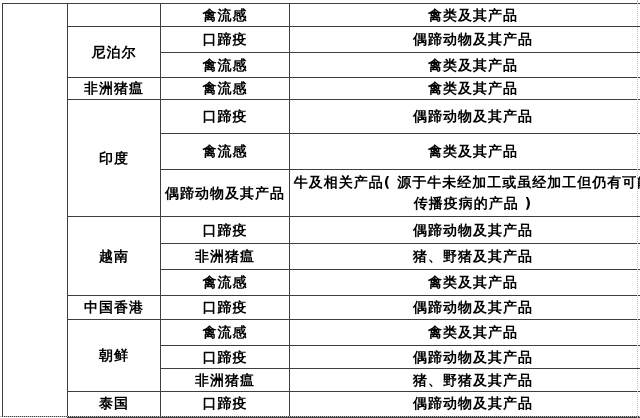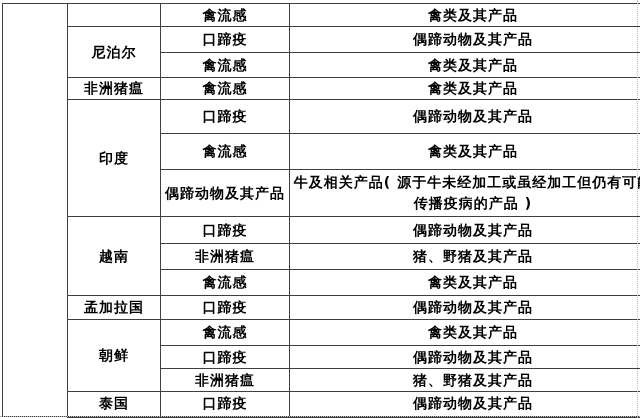--- a/index.html
+++ b/index.html
@@ -109,21 +109,21 @@
           </tr>
           <tr style="height: 26px;">
             <td class="disease-col">非洲猪瘟</td>
             <td class="product-col">猪、野猪及其产品</td>
           </tr>
           <tr style="height: 26px;">
             <td class="disease-col">禽流感</td>
             <td class="product-col">禽类及其产品</td>
           </tr>
           <tr style="height: 24px;">
-            <td class="country-col">孟加拉国</td>
+            <td class="country-col">中国香港</td>
             <td class="disease-col">口蹄疫</td>
             <td class="product-col">偶蹄动物及其产品</td>
           </tr>
           <tr style="height: 26px;">
             <td class="country-col" rowspan="3">朝鲜</td>
             <td class="disease-col">禽流感</td>
             <td class="product-col">禽类及其产品</td>
           </tr>
           <tr style="height: 23px;">
             <td class="disease-col">口蹄疫</td>

